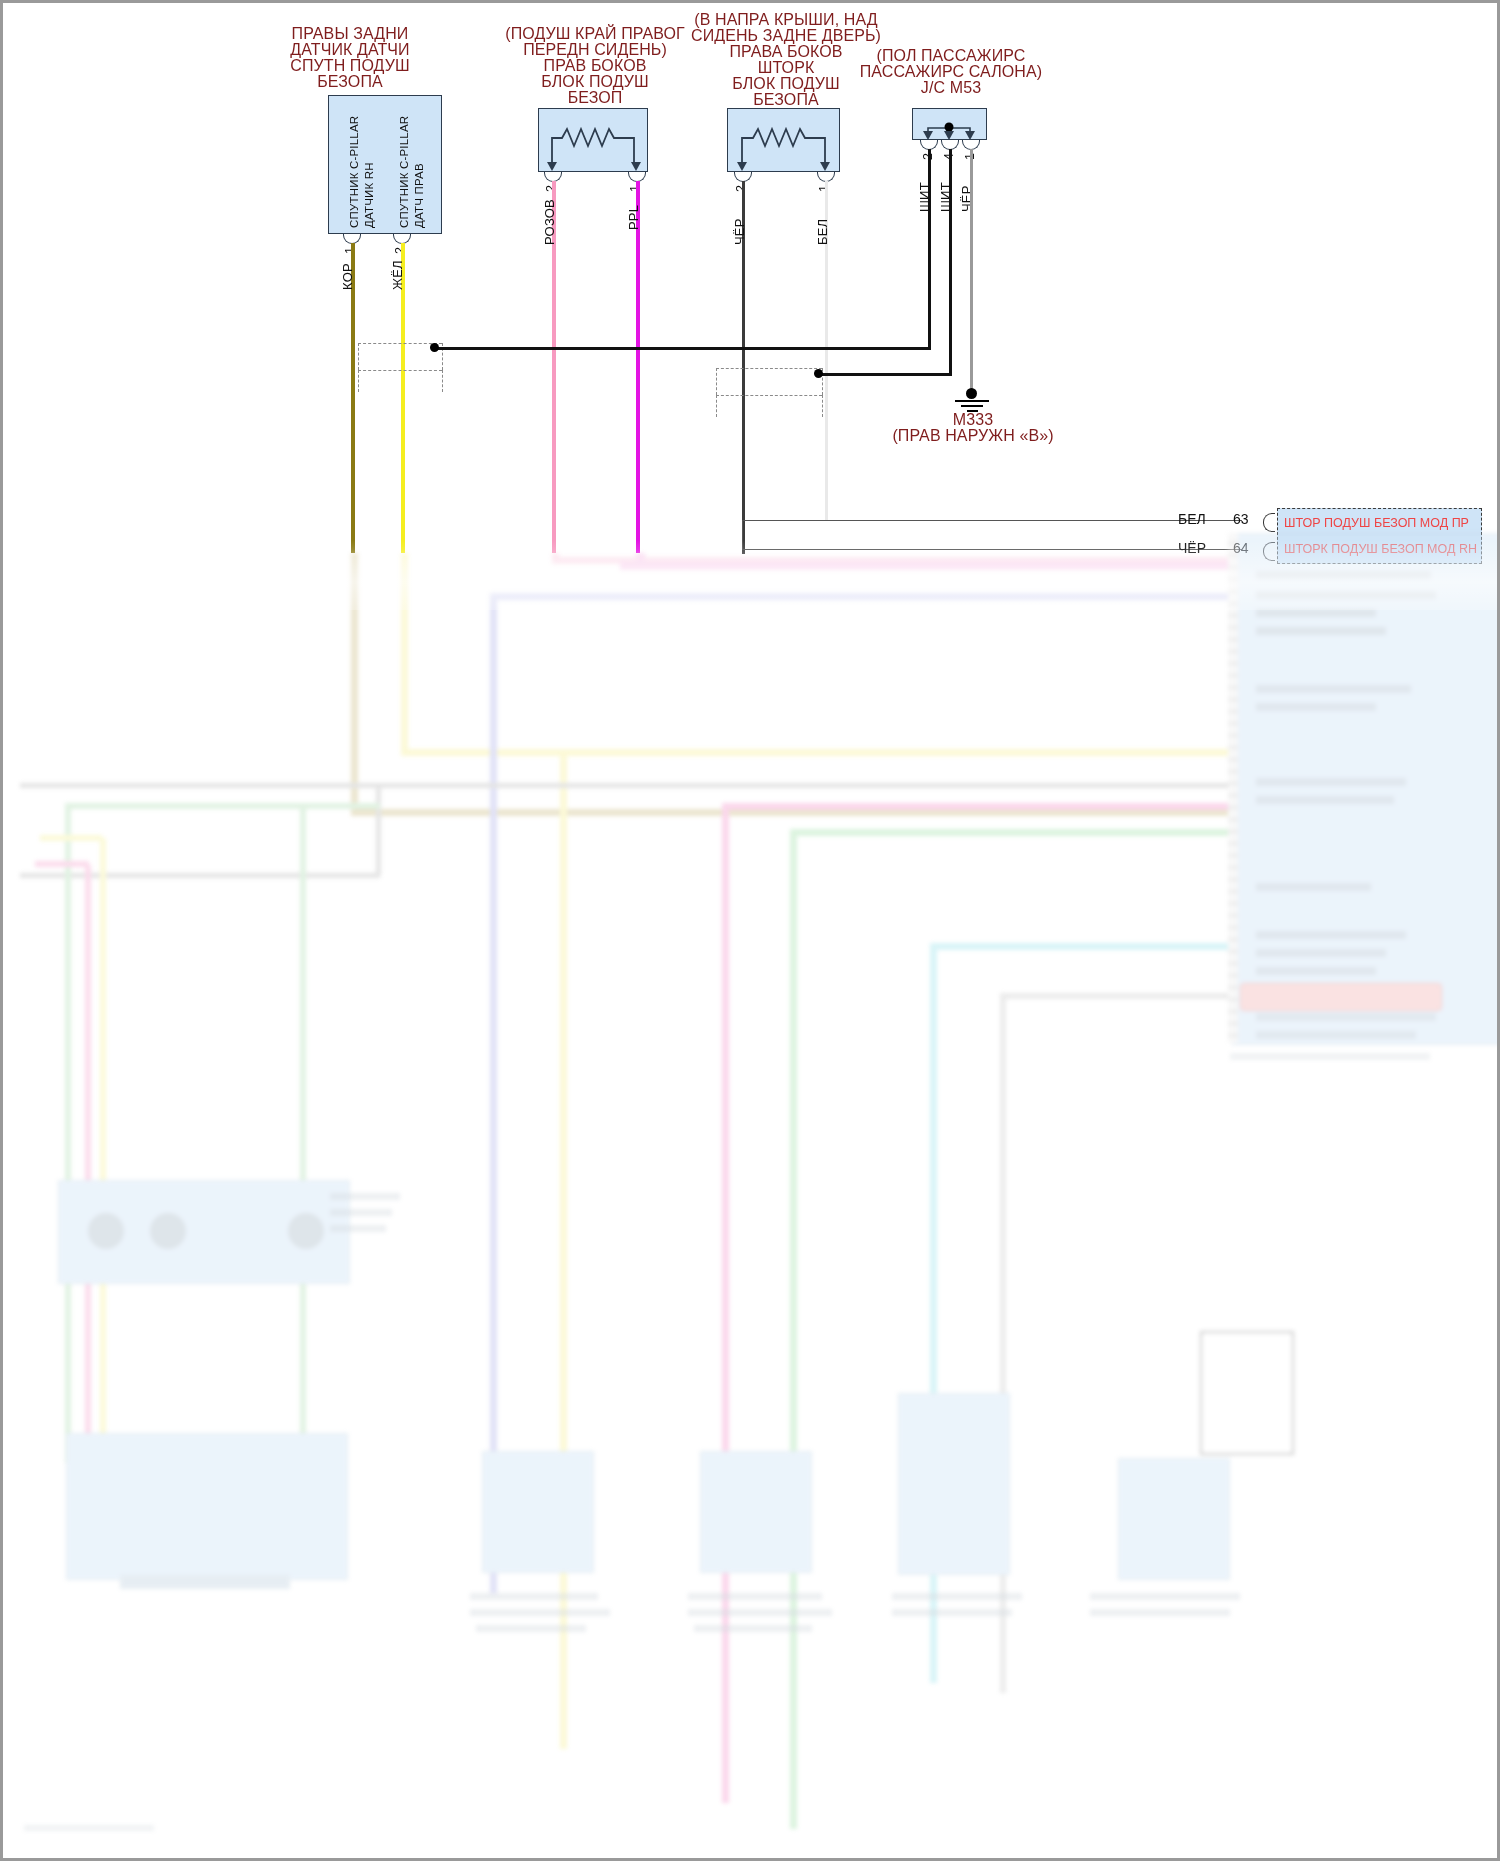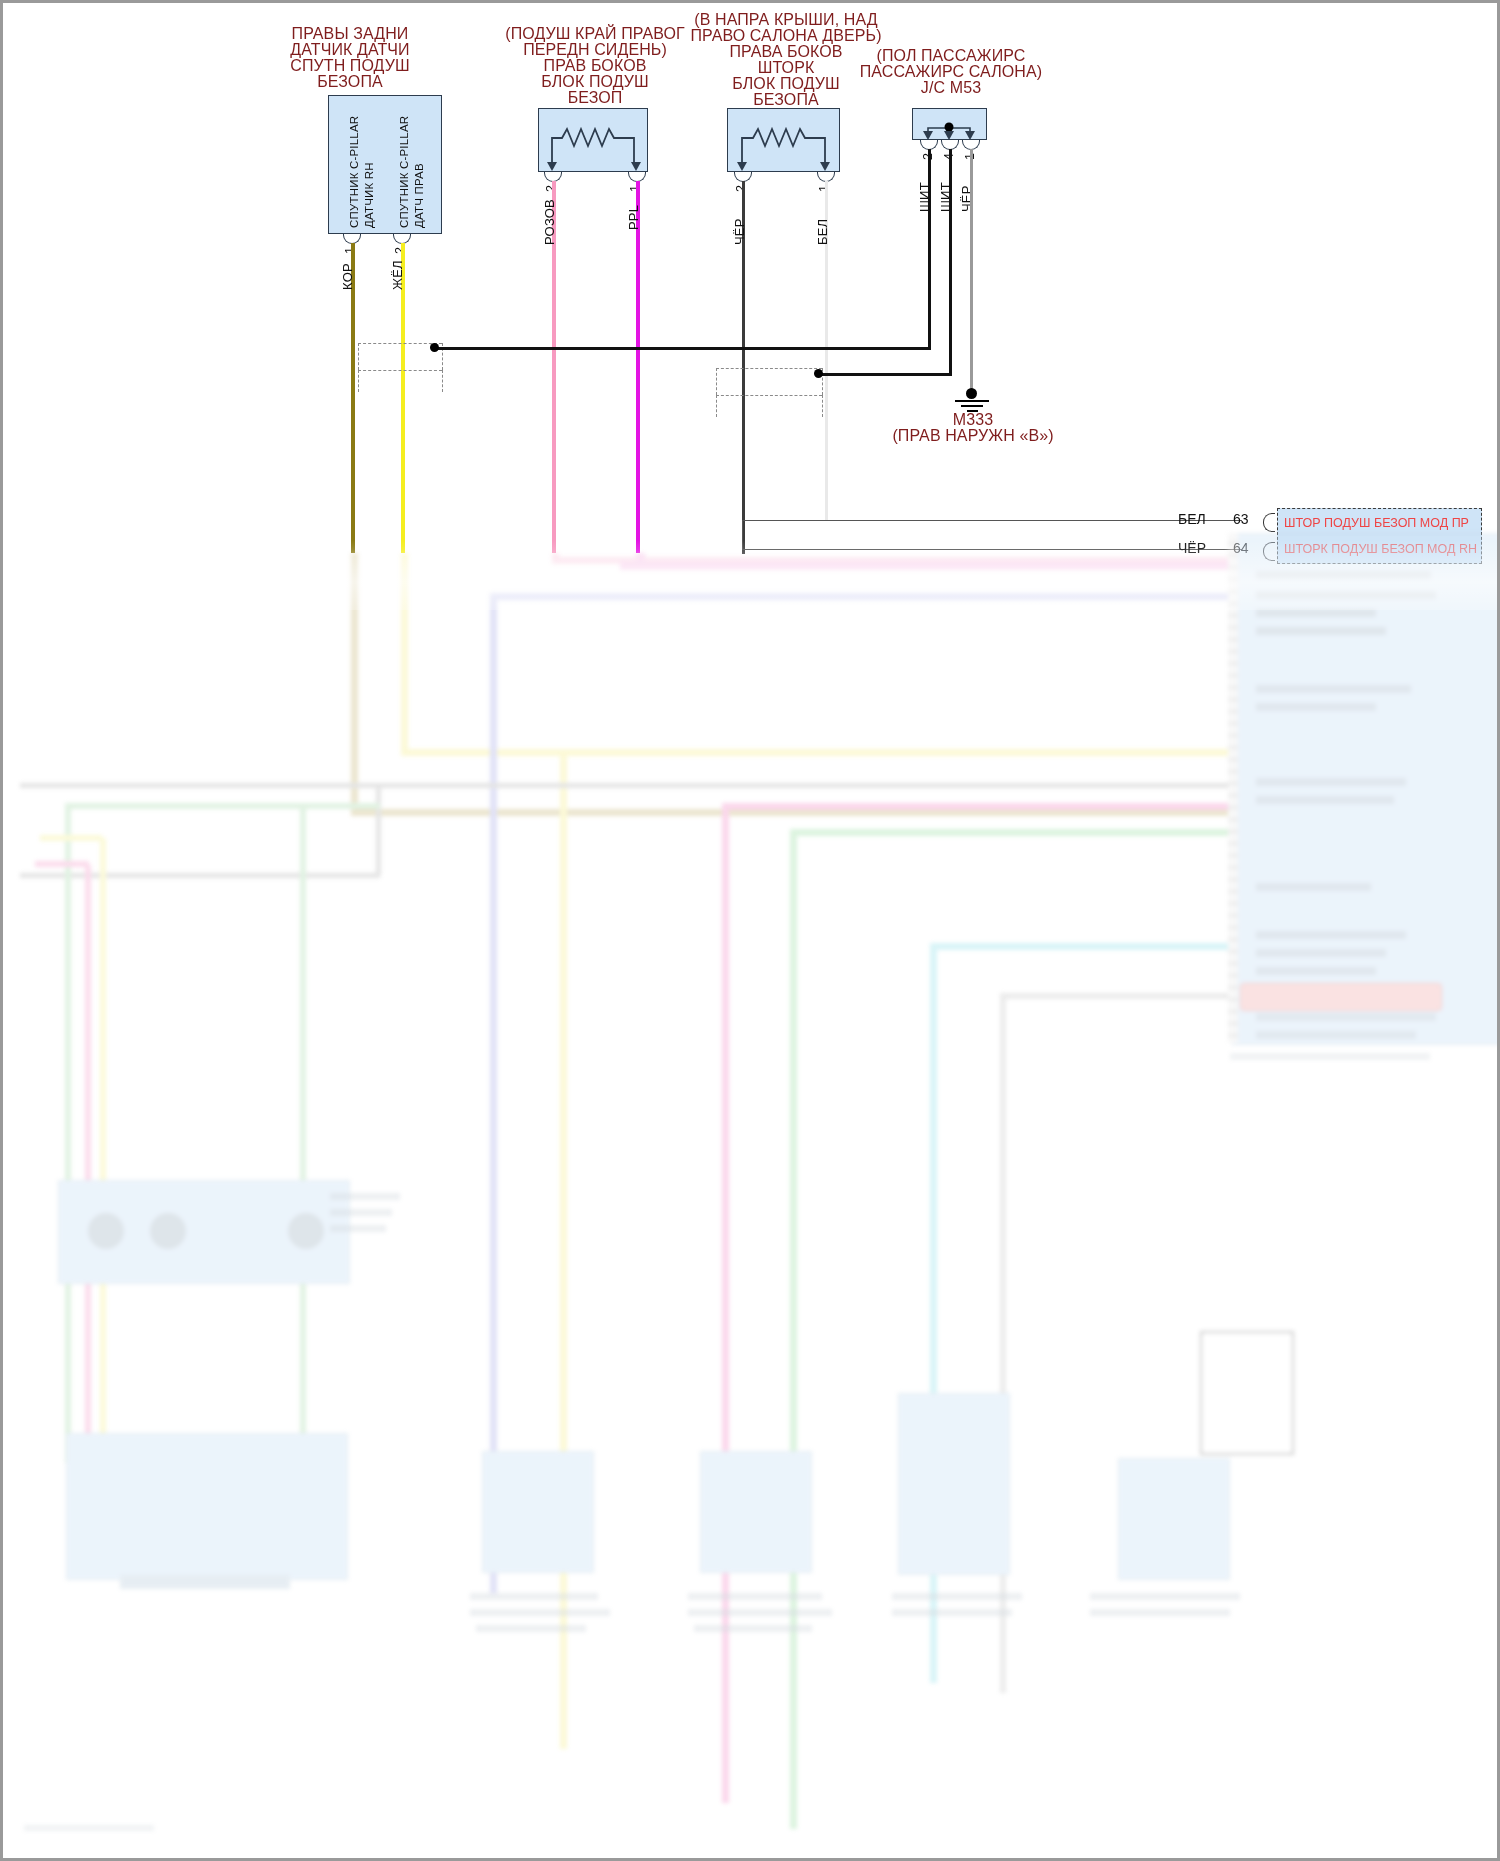--- a/index.html
+++ b/index.html
@@ -85,21 +85,21 @@
     <div class="cup" style="left:628px;top:171px;"></div>
     <div class="pin" style="left:544px;top:192px;">2</div>
     <div class="pin" style="left:628px;top:192px;">1</div>
 
     <div class="vline" style="left:552px;top:181px;height:372px;border-left:4px solid #f79ac0;"></div>
     <div class="lbl-v" style="left:542px;top:245px;">РОЗОВ</div>
 
     <div class="vline" style="left:636px;top:181px;height:372px;border-left:4px solid #e313e3;"></div>
     <div class="lbl-v" style="left:626px;top:230px;">PPL</div>
 
-    <div class="lbl" style="left:686px;top:12px;width:200px;"><span>(В НАПРА КРЫШИ, НАД</span><br><span>ПРАВО САЛОНА ДВЕРЬ)</span><br><span>ПРАВА БОКОВ</span><br><span>ШТОРК</span><br><span>БЛОК ПОДУШ</span><br><span>БЕЗОПА</span></div>
+    <div class="lbl" style="left:686px;top:12px;width:200px;"><span>(В НАПРА КРЫШИ, НАД</span><br><span>СИДЕНЬ ЗАДНЕ ДВЕРЬ)</span><br><span>ПРАВА БОКОВ</span><br><span>ШТОРК</span><br><span>БЛОК ПОДУШ</span><br><span>БЕЗОПА</span></div>
 
     <div class="box" style="left:727px;top:108px;width:113px;height:64px;"></div>
     <svg class="zig" style="left:727px;top:108px;" width="113" height="64">
       <polyline points="15,56 15,30 26,30 31,21 38,38 45,21 52,38 59,21 66,38 73,21 78,30 98,30 98,56" fill="none" stroke="#2d3c4e" stroke-width="1.8"></polyline>
     </svg>
     <div class="arrow" style="left:737px;top:162px;"></div>
     <div class="arrow" style="left:820px;top:162px;"></div>
     <div class="cup" style="left:734px;top:171px;"></div>
     <div class="cup" style="left:817px;top:171px;"></div>
     <div class="pin" style="left:734px;top:192px;">2</div>

